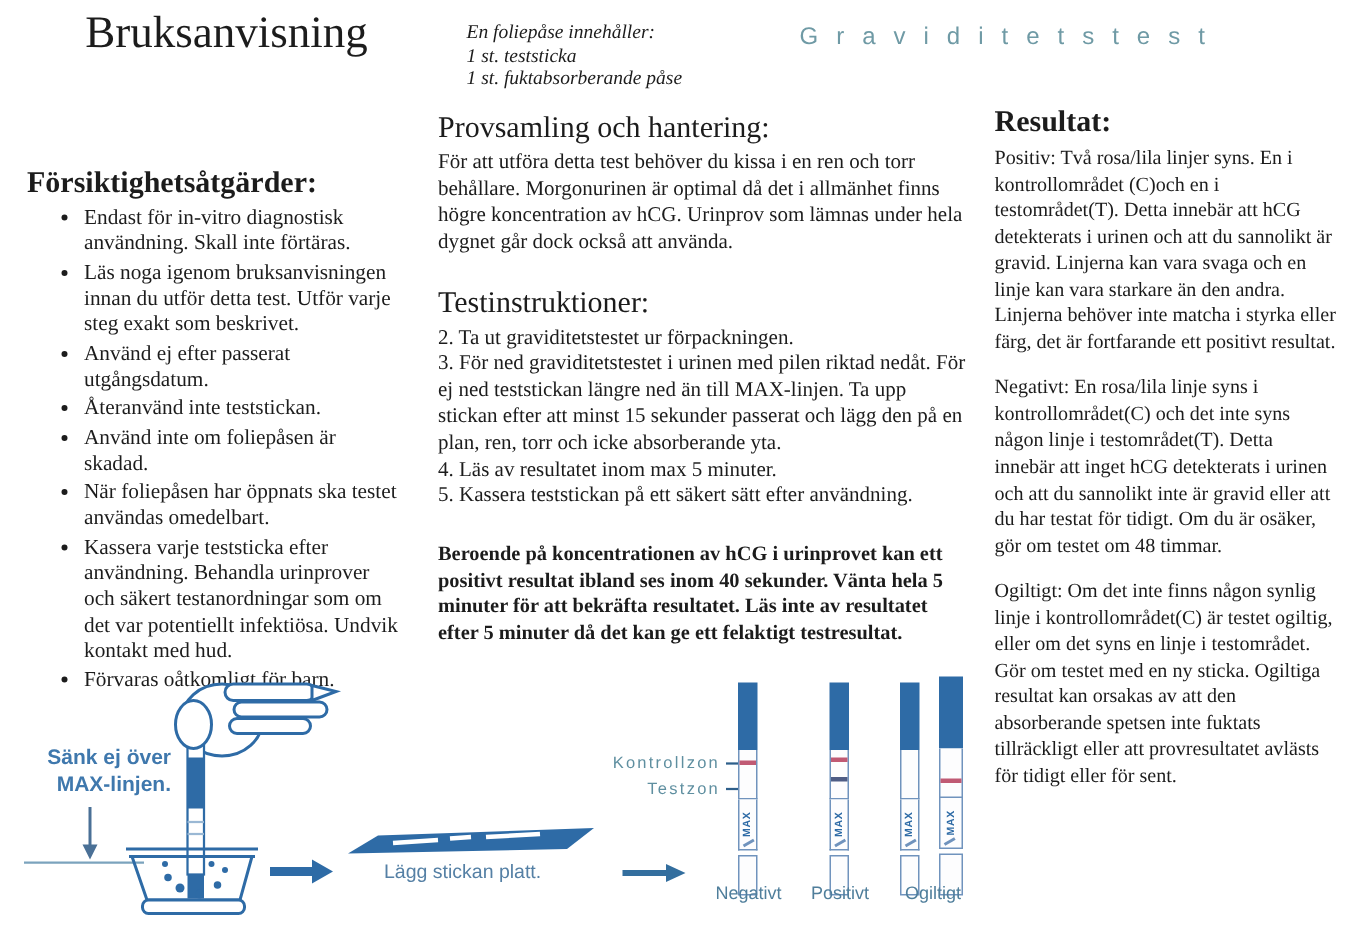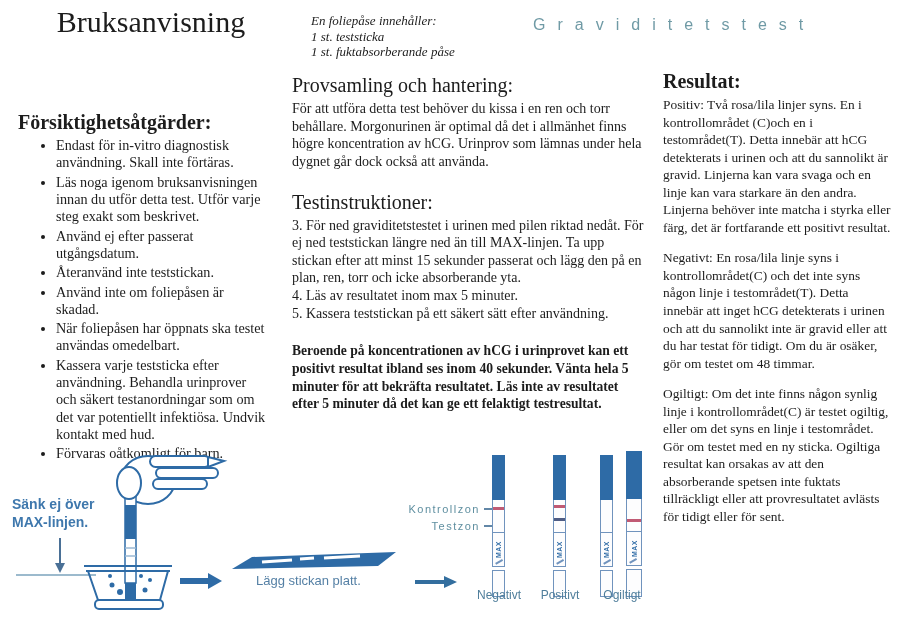--- a/index.html
+++ b/index.html
@@ -39,21 +39,21 @@
   
   .illustration{position:absolute;left:0;top:420px;width:900px;height:212px;pointer-events:none;}
   .blue-stroke{fill:none;stroke:var(--diagram-blue);stroke-width:2;}
   .blue-fill{fill:var(--diagram-blue);stroke:none;}
   .white-shape{fill:#fff;stroke:var(--diagram-blue);stroke-width:2;}
   .thin-line{stroke:#7ba3bd;stroke-width:1.5;fill:none;}
   .zone-arrow{stroke:#2e5f8a;stroke-width:1.5;fill:none;}
   .zone-arrow-head{fill:#2e5f8a;stroke:none;}
 
   .sans{font-family:"Liberation Sans","DejaVu Sans",sans-serif;}
-  .dip-caption{position:absolute;left:12px;top:496px;width:102px;text-align:left;
+  .dip-caption{position:absolute;left:12px;top:496px;width:102px;text-align:right;
                color:var(--caption-blue);font-size:14px;line-height:1.25;font-weight:bold;}
   .flat-caption{position:absolute;left:256px;top:573px;font-size:13px;color:#5580a5;}
   .zone-label{position:absolute;left:376px;width:104px;text-align:right;color:var(--zone-label-teal);
               font-size:11px;letter-spacing:1.5px;}
   .zone-control{top:503px;} .zone-test{top:520px;}
 
   
   .stick{position:absolute;top:455px;width:13px;height:145px;}
   .stick-4{top:451px;width:16px;height:149px;}
   .handle{height:45px;background:var(--diagram-blue);}
@@ -102,20 +102,21 @@
       <li>När foliepåsen har öppnats ska testet användas omedelbart.</li>
       <li>Kassera varje teststicka efter användning. Behandla urinprover och säkert testanordningar som om det var potentiellt infektiösa. Undvik kontakt med hud.</li>
       <li>Förvaras oåtkomligt för barn.</li>
     </ul>
   </div>
 
   <div class="col-mid">
     <h3>Provsamling och hantering:</h3>
     <p>För att utföra detta test behöver du kissa i en ren och torr behållare.  Morgonurinen är optimal då det i allmänhet finns högre koncentration av hCG. Urinprov som lämnas under hela dygnet går dock också att använda.</p>
     <h3 class="h-instructions">Testinstruktioner:</h3>
+    <p>2. Ta ut graviditetstestet ur förpackningen.</p>
     <p>3. För ned graviditetstestet i urinen med pilen riktad nedåt. För ej ned teststickan längre ned än till MAX-linjen. Ta upp stickan efter att minst 15 sekunder passerat och lägg den på en plan, ren, torr och icke absorberande yta.</p>
     <p>4. Läs av resultatet inom max 5 minuter.</p>
     <p>5. Kassera teststickan på ett säkert sätt efter användning.</p>
     <p class="warning">Beroende på koncentrationen av hCG i urinprovet kan ett positivt resultat ibland ses inom 40 sekunder. Vänta hela 5 minuter för att bekräfta resultatet. Läs inte av resultatet efter 5 minuter då det kan ge ett felaktigt testresultat.</p>
   </div>
 
   <div class="col-right">
     <h3>Resultat:</h3>
     <p>Positiv: Två rosa/lila linjer syns. En i kontrollområdet (C)och en i testområdet(T).  Detta innebär att hCG detekterats i urinen och att du sannolikt är gravid. Linjerna kan vara svaga och en linje kan vara starkare än den andra. Linjerna behöver inte matcha i styrka eller färg, det är fortfarande ett positivt resultat.</p>
     <p>Negativt: En rosa/lila linje syns i kontrollområdet(C) och det inte syns någon linje i testområdet(T). Detta innebär att inget hCG detekterats i urinen och att du sannolikt inte är gravid eller att du har testat för tidigt. Om du är osäker, gör om testet om 48 timmar.</p>

